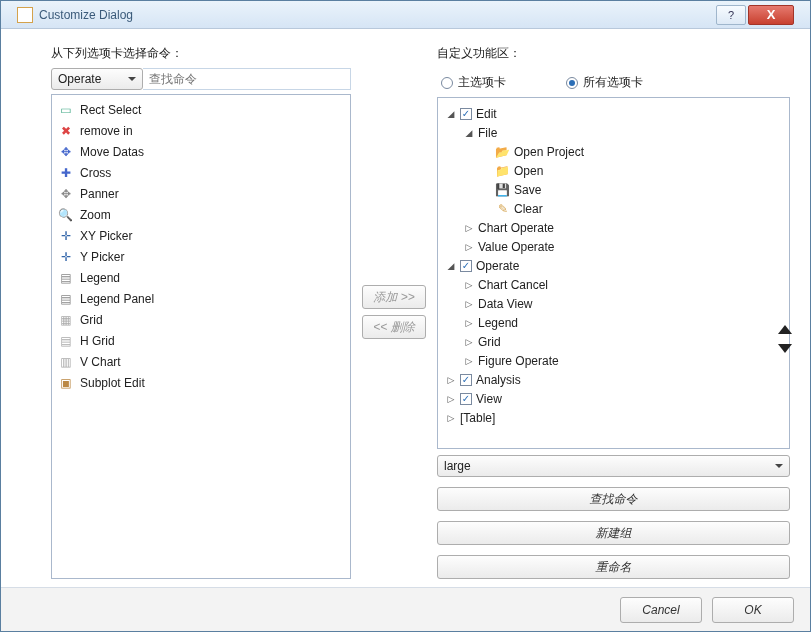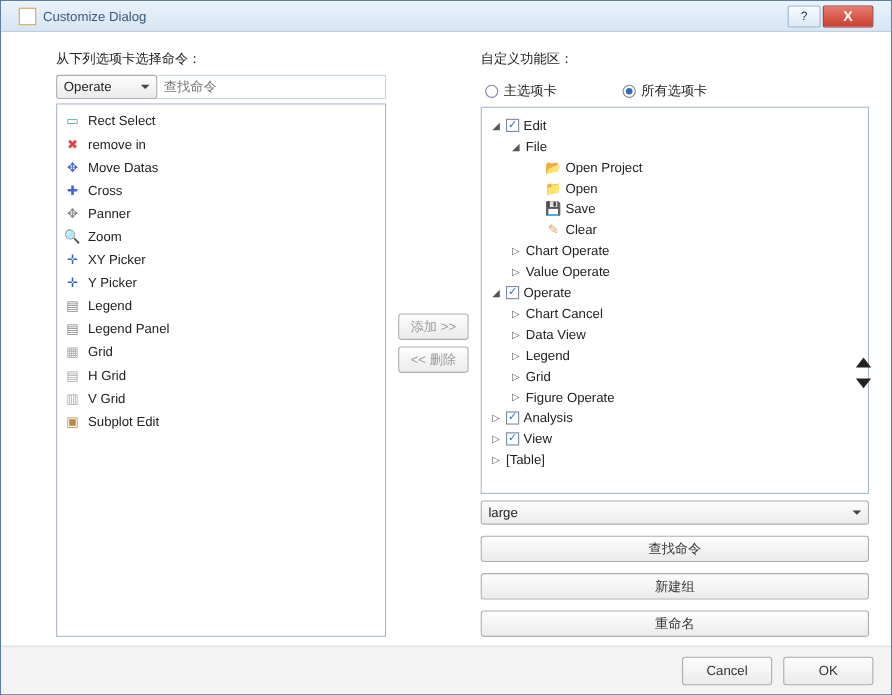--- a/index.html
+++ b/index.html
@@ -118,20 +118,21 @@
     min-width: 64px;
     padding: 0 10px;
     background: linear-gradient(#fdfdfd,#ebebeb);
     border: 1px solid #adadad;
     border-radius: 3px;
     font-size: 12px;
     color: #333;
     display: inline-flex;
     align-items: center;
     justify-content: center;
+    font-style: italic;
   }
   .btn.disabled { color: #9a9a9a; }
   .radio-row { display: flex; gap: 60px; margin: 6px 0 6px 4px; align-items: center; }
   .radio { display: flex; align-items: center; gap: 5px; }
   .radio .dot {
     width: 12px; height: 12px; border: 1px solid #7a8aa0; border-radius: 50%;
     display: flex; align-items: center; justify-content: center; background: #fff;
   }
   .radio.checked .dot::after {
     content: ""; width: 6px; height: 6px; background: #2c6fb7; border-radius: 50%;
@@ -262,21 +263,21 @@
           <div class="list-item">
             <span class="li-icon" style="color: rgb(170, 170, 170);">▦</span>
             <span>Grid</span>
           </div>
           <div class="list-item">
             <span class="li-icon" style="color: rgb(170, 170, 170);">▤</span>
             <span>H Grid</span>
           </div>
           <div class="list-item">
             <span class="li-icon" style="color: rgb(170, 170, 170);">▥</span>
-            <span>V Grid</span>
+            <span>V Chart</span>
           </div>
           <div class="list-item">
             <span class="li-icon" style="color: rgb(187, 136, 68);">▣</span>
             <span>Subplot Edit</span>
           </div>
         </div>
     </div>
 
     <div class="col-mid">
       <div class="btn disabled">添加 &gt;&gt;</div>

